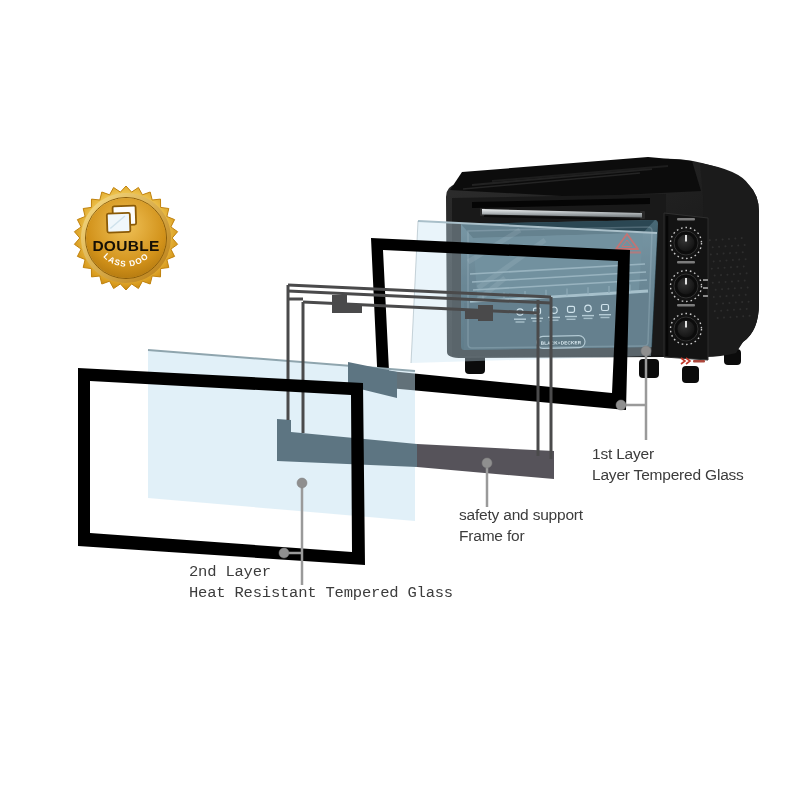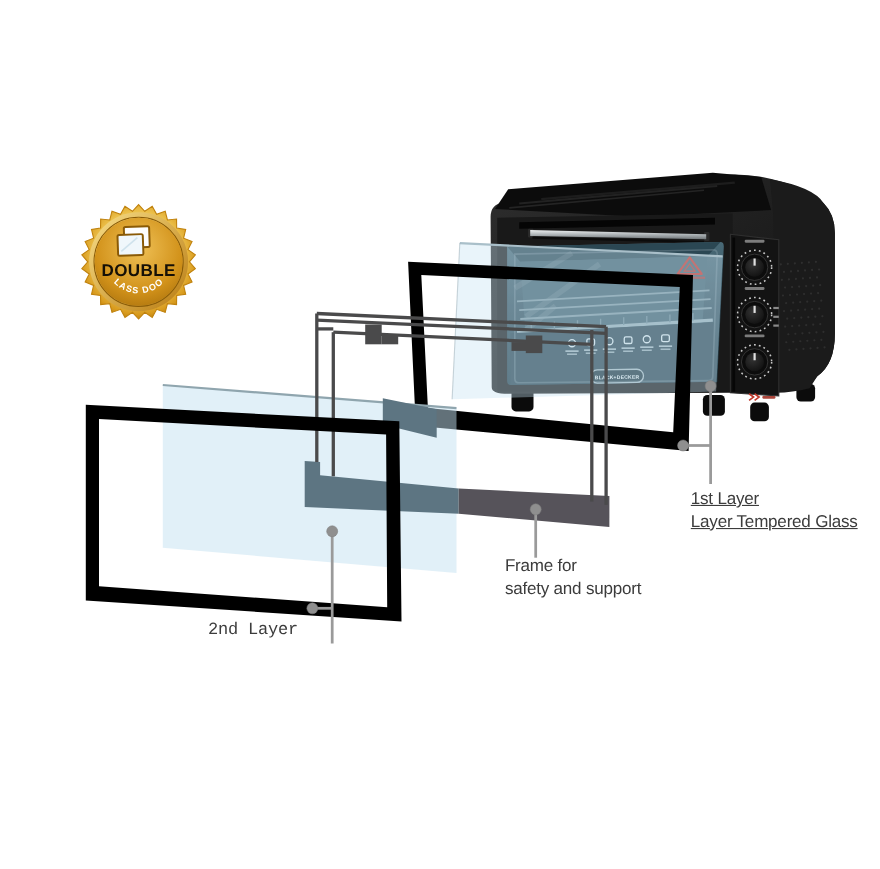--- a/index.html
+++ b/index.html
@@ -321,27 +321,28 @@
       <path d="M110,228 L125,216" stroke="#cfe2ec" stroke-width="1.5" fill="none"></path>
     </g>
     <text x="126" y="251" text-anchor="middle" font-size="15.5" font-weight="bold" fill="#161006" letter-spacing="0.3" class="badge-word">DOUBLE</text>
     <path id="badgeArc" d="M101,254 A31,31 0 0 0 151,254" fill="none"></path>
     <text font-size="8.2" font-weight="bold" fill="#ffffff" letter-spacing="1.1">
       <textPath href="#badgeArc" startOffset="50%" text-anchor="middle">GLASS DOOR</textPath>
     </text>
   </g>
 </svg>
 
-<div class="callout-label" style="left:628px; top:444px;text-decoration:underline;">
+<div class="callout-label" style="left:592px; top:444px;">
   <div>1st Layer</div>
   <div>Layer Tempered Glass</div>
 </div>
 
 <div class="callout-label" style="left:459px; top:505px;">
+  <div>safety and support</div>
   <div>Frame for</div>
-  <div>safety and support</div>
 </div>
 
 <div class="callout-label" style="left:189px; top:562px;font-family:Liberation Mono, monospace;">
   <div>2nd Layer</div>
+  <div>Heat Resistant Tempered Glass</div>
 </div>
 
 </div>
 
 </body></html>

